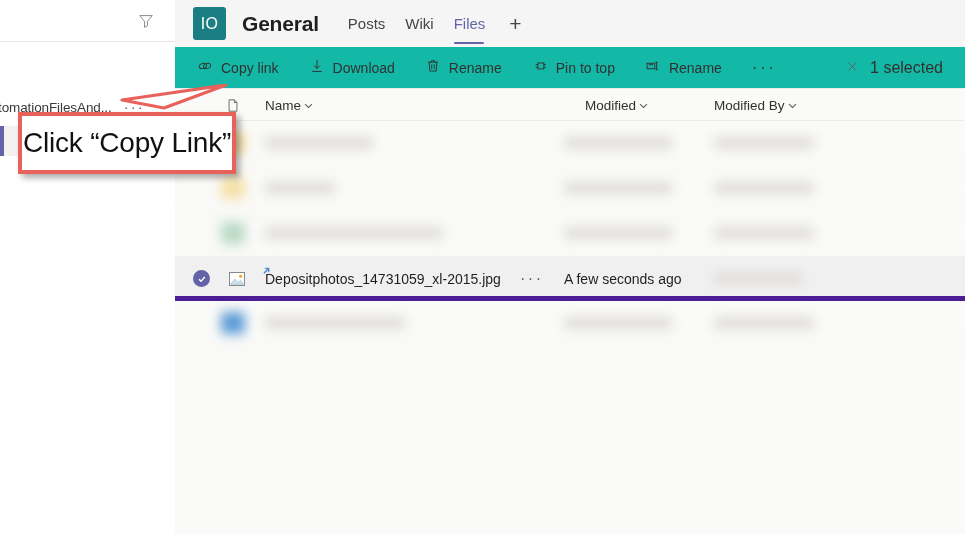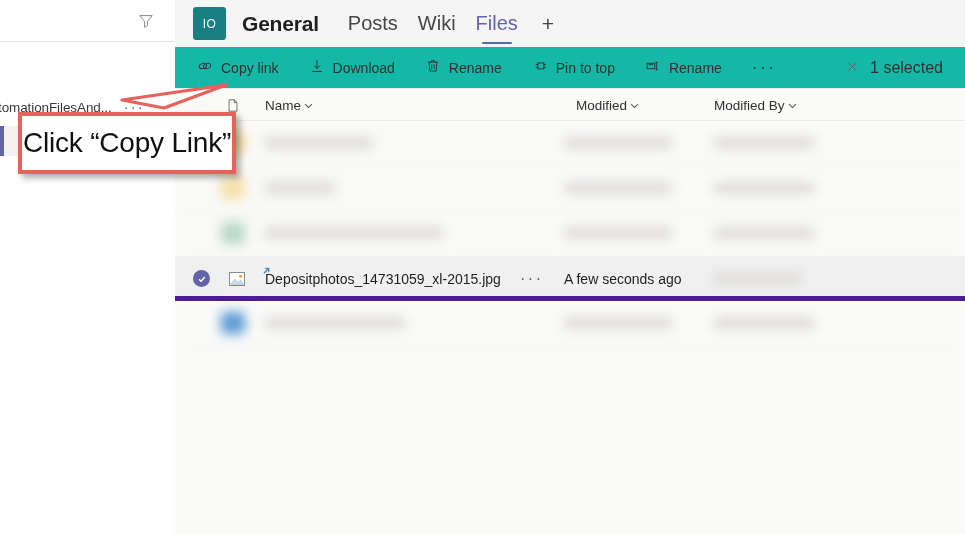--- a/index.html
+++ b/index.html
@@ -59,30 +59,30 @@
 
   
   .hdr {
     position: relative; height: 47px; background: #f5f5f5;
     display: flex; align-items: center; padding-left: 18px;
   }
   .team-avatar {
     width: 33px; height: 33px; border-radius: 3px;
     background: #1b7e82;
     display: flex; align-items: center; justify-content: center;
-    color: #fff; font-size: 12px; letter-spacing: .3px;
+    color: #fff; font-size: 16px; letter-spacing: .3px;
     flex: 0 0 auto;
   }
   .chan-name {
     margin-left: 16px; font-size: 21px; font-weight: bold;
     color: #201f1e; letter-spacing: -0.2px;
   }
   .tabs { display: flex; align-items: center; margin-left: 19px; height: 47px; }
   .tab {
-    position: relative; font-size: 20px; color: #484644;
+    position: relative; font-size: 15px; color: #484644;
     padding: 0 10px; height: 47px; display: flex; align-items: center;
     cursor: pointer;
   }
   .tab.active { color: #6264a7; }
   .tab.active::after {
     content: ""; position: absolute; left: 50%; transform: translateX(-50%);
     bottom: 3px; width: 30px; height: 2.5px; background: #6264a7; border-radius: 2px;
   }
   .tab-add {
     margin-left: 8px; font-size: 21px; color: #484644; font-weight: 300;
@@ -124,21 +124,21 @@
     position: relative; height: 32px; background: #fafaf9;
     border-bottom: 1px solid #edebe9;
   }
   .ch {
     position: absolute; top: 0; height: 32px;
     display: flex; align-items: center; gap: 2px;
     font-size: 13.5px; color: #323130; cursor: pointer;
   }
   .ch-file { left: 51px; top: 8px; height: 16px; }
   .ch-name { left: 90px; }
-  .ch-mod  { left: 401px; }
+  .ch-mod  { left: 410px; }
   .ch-modby{ left: 539px; }
   .chev { display:block; }
 
   
   .rows { position: relative; background: #fafaf9; }
   .row {
     position: relative; height: 45px;
     border-bottom: 1px solid #f0efee;
   }
   .row.blur { filter: blur(6px); }

